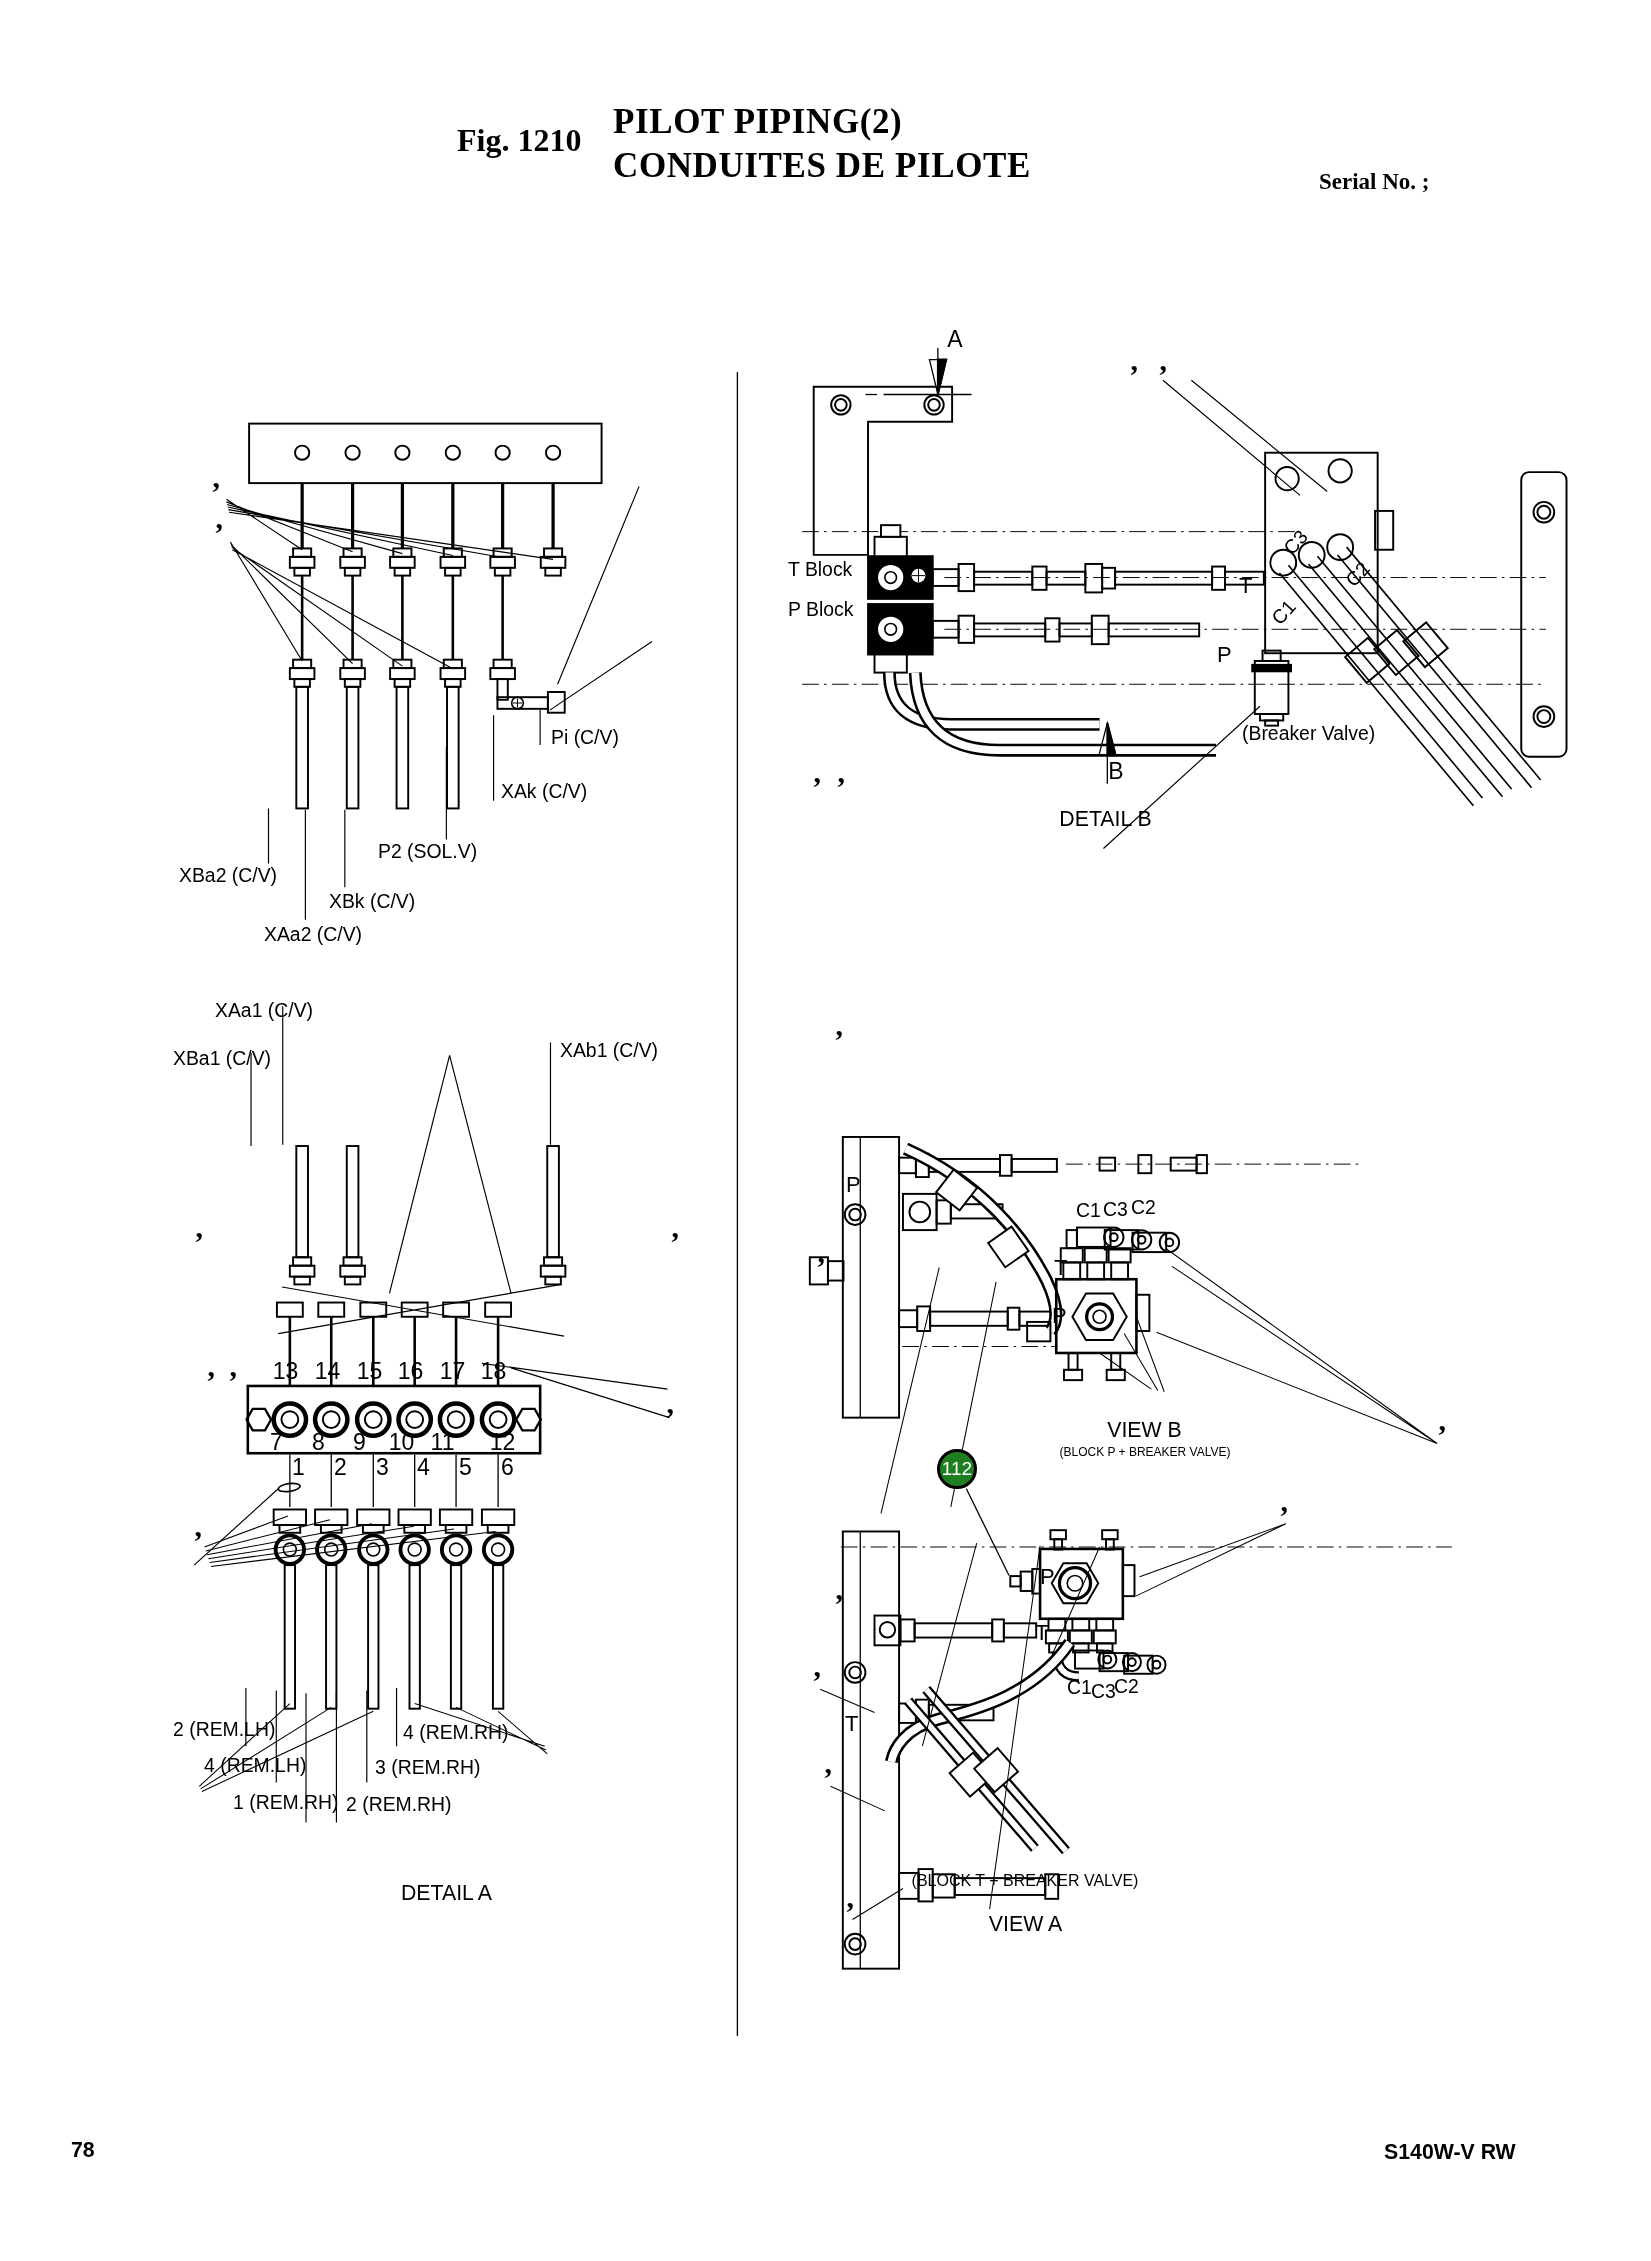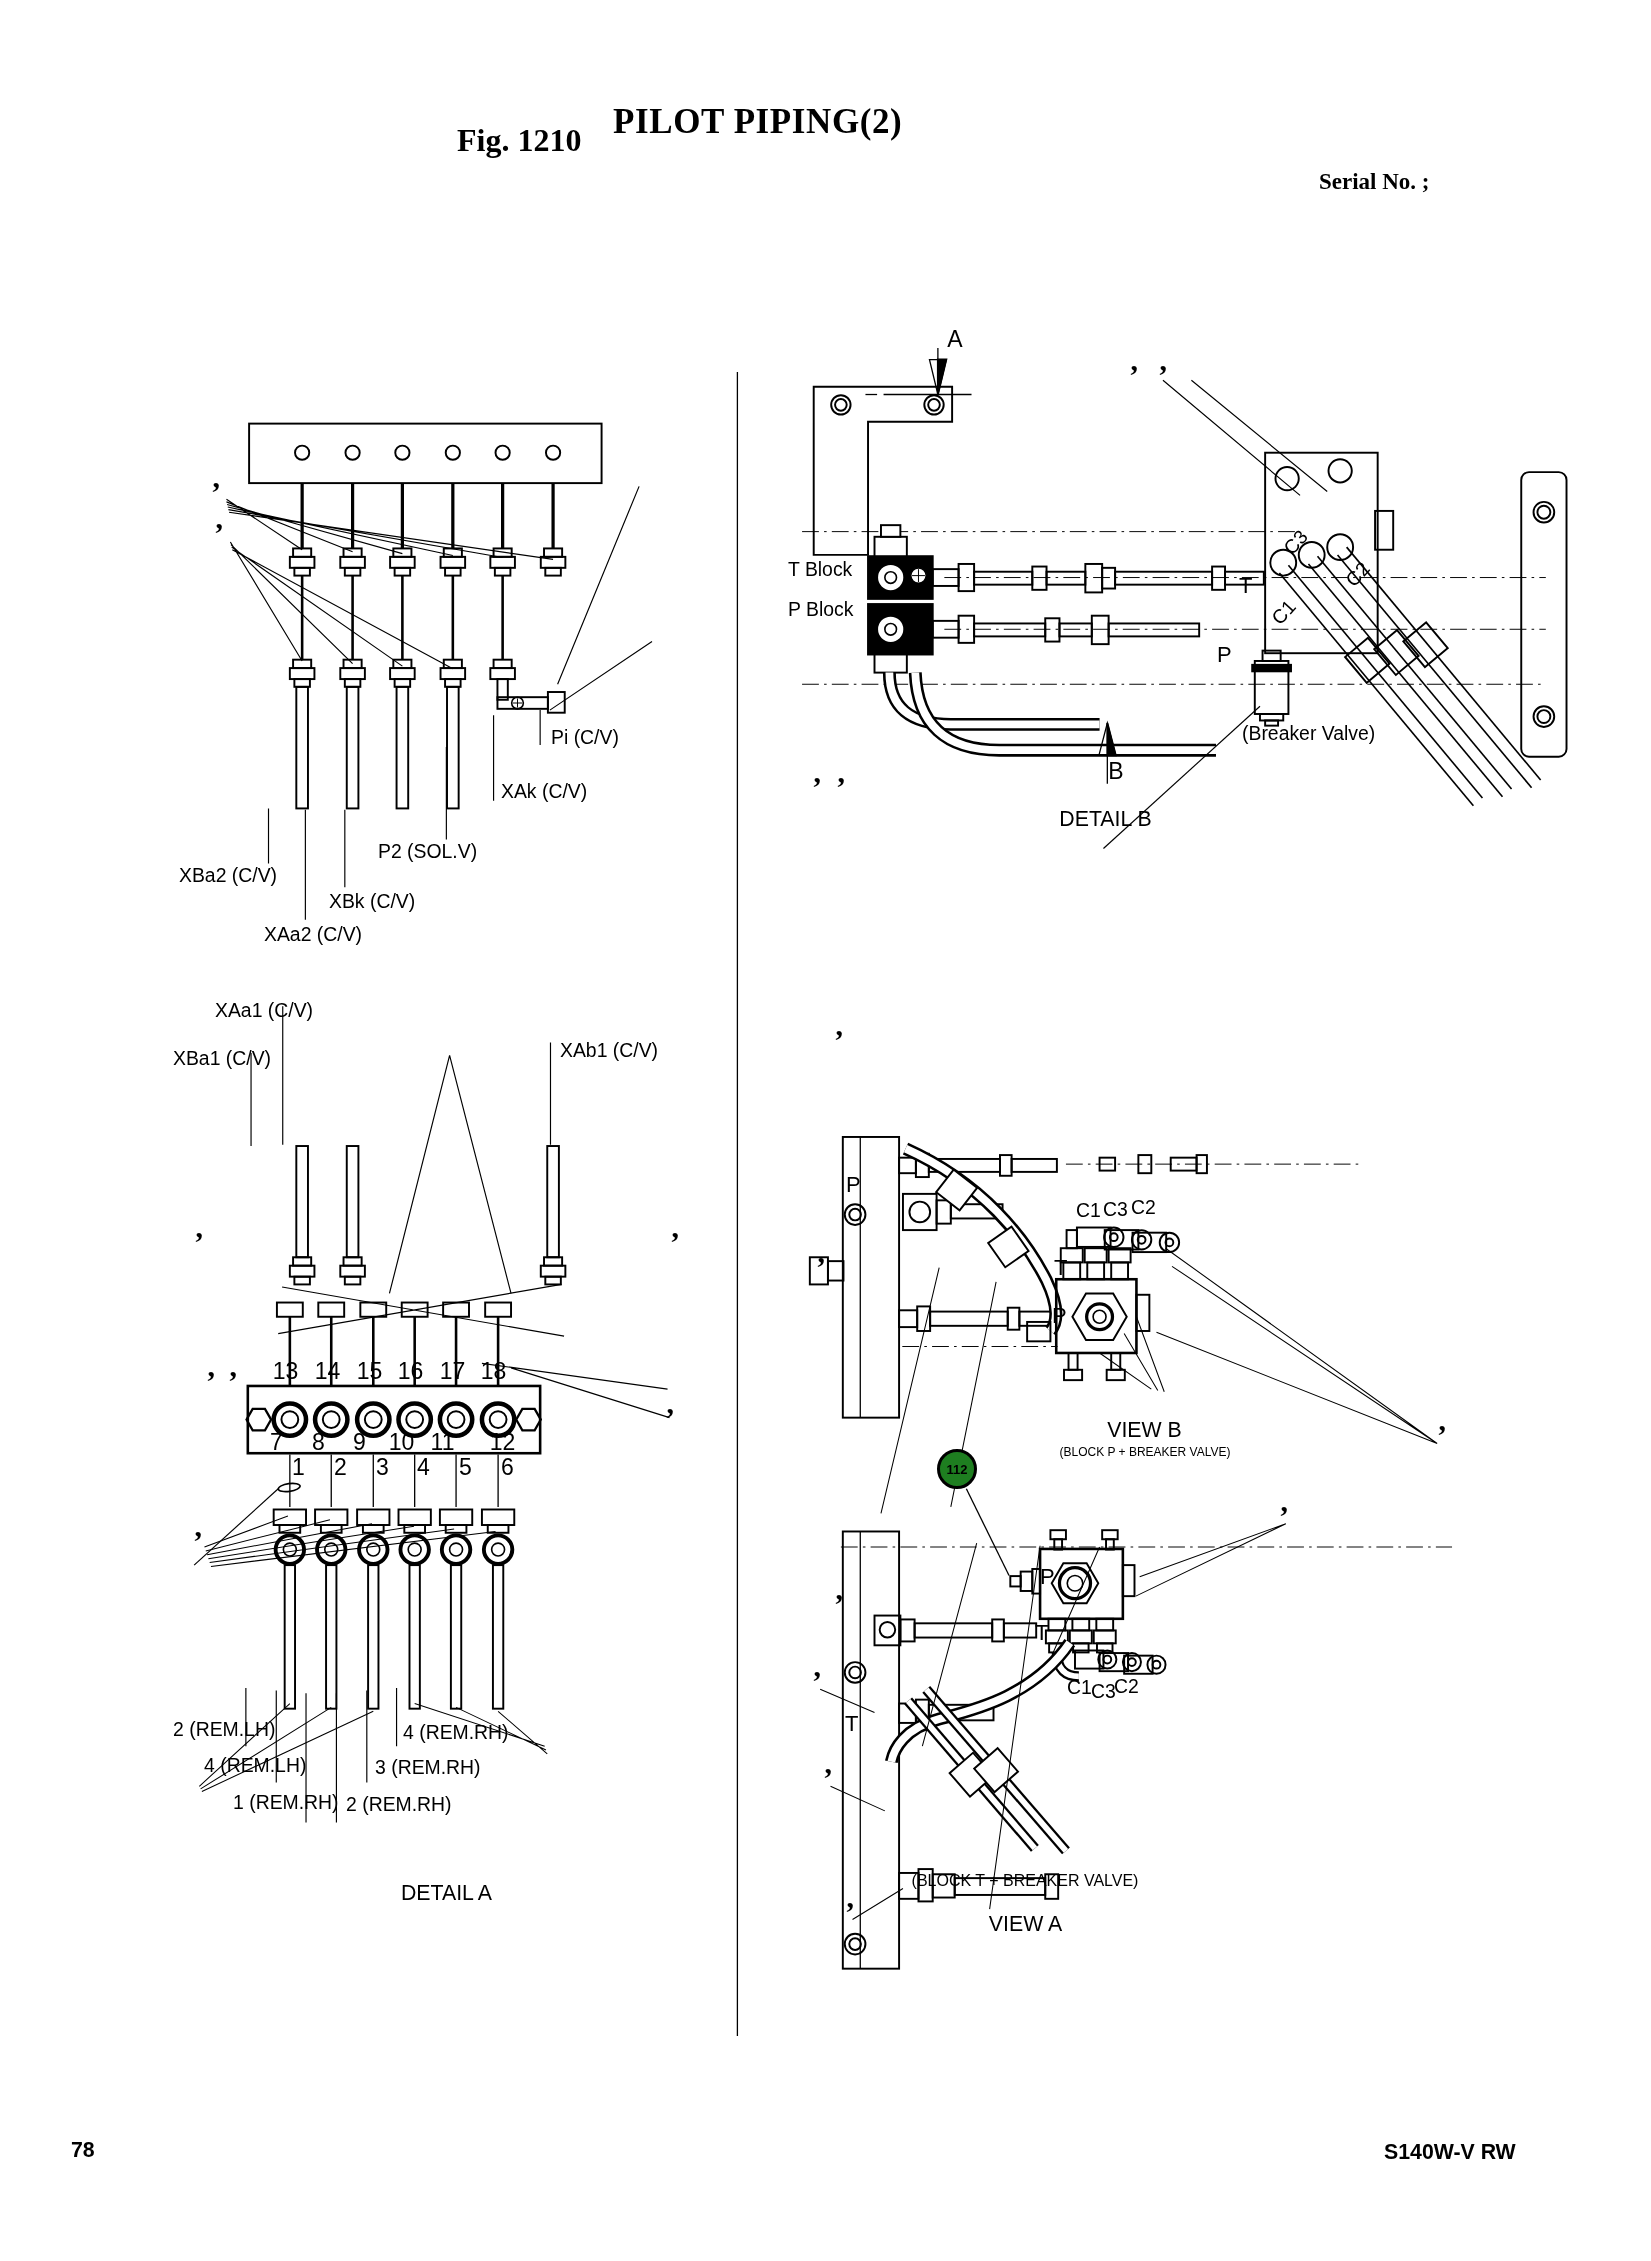--- a/index.html
+++ b/index.html
@@ -31,21 +31,21 @@
   .lbl{font-size:19.4px;line-height:1.05;}
   .lbl-lg{font-size:22px;}
   .num{font-size:23px;text-align:center;}
   .cap{font-size:21.3px;text-align:center;}
   .rot45{transform:rotate(-48deg);transform-origin:center;}
   .ctr{text-align:center;}
   .mark{font-family:"Liberation Serif", serif;font-size:30px;font-weight:bold;line-height:0.5;}
   .balloon{
     position:absolute;width:40px;height:40px;border-radius:50%;
     border:3.9px solid #000;box-sizing:border-box;
-    color:#000000;font-size:13px;font-weight:bold;
+    color:#ffffff;font-size:19px;font-weight:normal;
     display:flex;align-items:center;justify-content:center;
   }
   .foot{font-size:21.3px;font-weight:bold;}
   svg.art{position:absolute;left:0;top:0;}
 </style>
 </head>
 <body>
 
 <div class="page">
 
@@ -471,20 +471,21 @@
       <rect x="1516" y="2713" width="48" height="48" fill="#fff" transform="rotate(49 1540 2737)"></rect>
 
       <path stroke-width="1.6" d="M1988,2356 L1762,2438 M1988,2356 L1756,2468"></path>
       <path stroke-width="1.6" d="M1510,2386 L1426,2700 M1608,2390 L1530,2952 M1700,2392 L1628,2556"></path>
       <path stroke-width="1.6" d="M1268,2612 L1352,2648 M1284,2762 L1368,2800 M1318,2968 L1396,2920"></path>
     </g>
   </svg>
 
   <div class="abs ser fig" style="left:457px;top:122px;">Fig. 1210</div>
   <div class="abs ser ttl" style="left:613px;top:102px;">PILOT PIPING(2)</div>
+  <div class="abs ser ttl" style="left:613px;top:146px;">CONDUITES DE PILOTE</div>
   <div class="abs ser serial" style="left:1319px;top:169px;">Serial No. ;</div>
 
   <div class="abs lbl" style="left:551px;top:727px;">Pi (C/V)</div>
   <div class="abs lbl" style="left:501px;top:781px;">XAk (C/V)</div>
   <div class="abs lbl" style="left:378px;top:841px;">P2 (SOL.V)</div>
   <div class="abs lbl" style="left:179px;top:865px;">XBa2 (C/V)</div>
   <div class="abs lbl" style="left:329px;top:891px;">XBk (C/V)</div>
   <div class="abs lbl" style="left:264px;top:924px;">XAa2 (C/V)</div>
   <div class="abs lbl" style="left:215px;top:1000px;">XAa1 (C/V)</div>
   <div class="abs lbl" style="left:173px;top:1048px;">XBa1 (C/V)</div>

